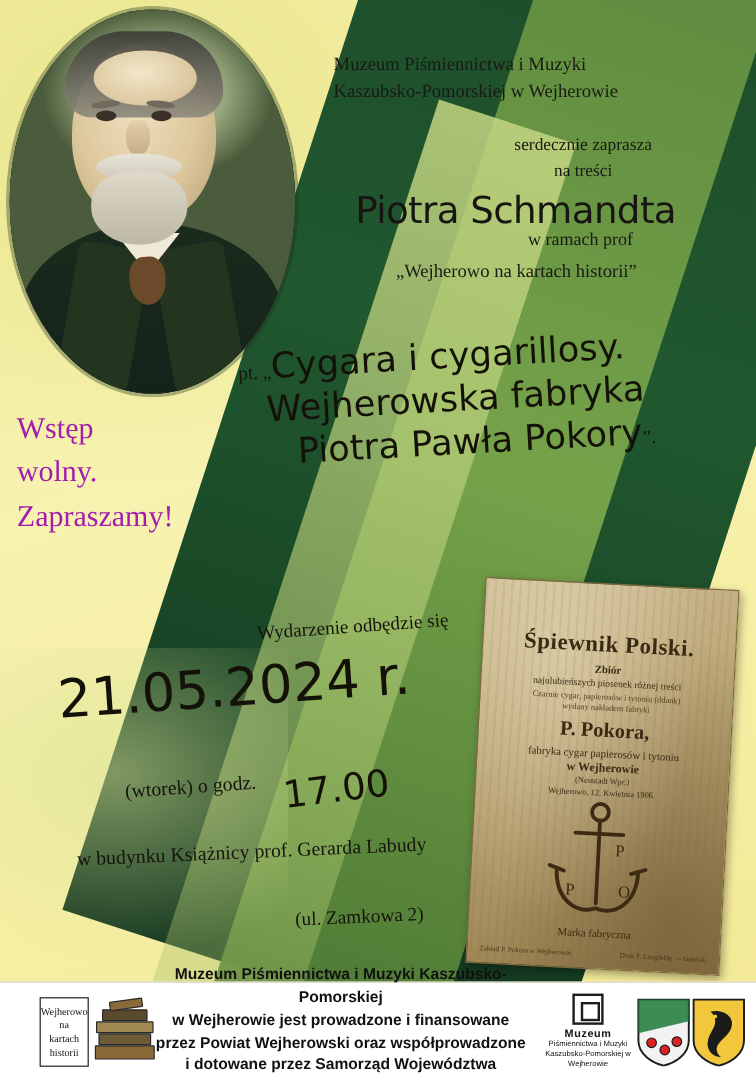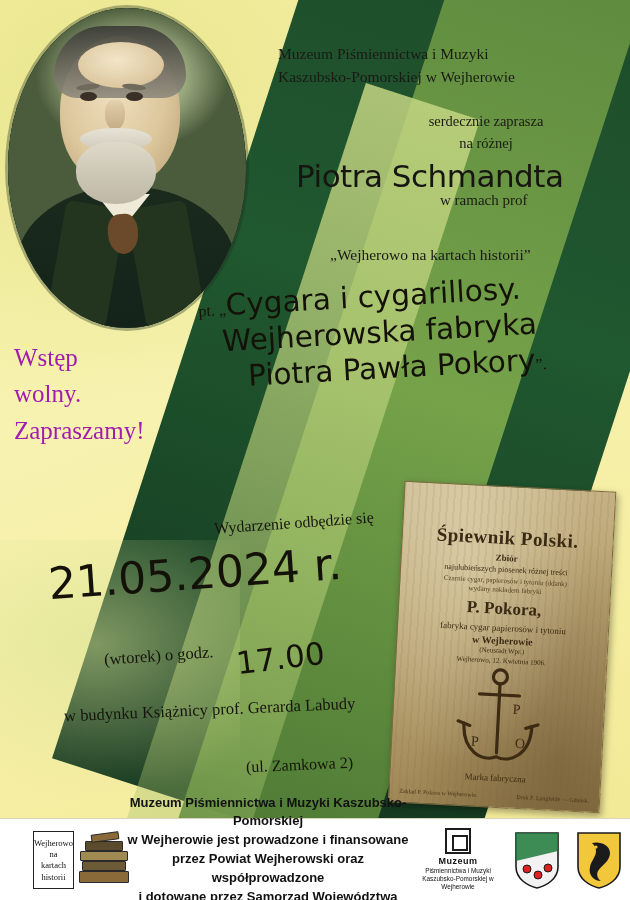--- a/index.html
+++ b/index.html
@@ -185,21 +185,20 @@
     left: 440px; top: 192px; width: 160px;
     font-family: "Liberation Serif", serif;
     font-size: 15px;
     color: #1a1a14;
   }
   .cycle-2 {
     left: 330px; top: 218px; width: 266px;
     font-family: "Liberation Serif", serif;
     font-size: 15.5px;
     color: #1a1a14;
-    margin-top: 28px;
   }
 
   .title-wrap {
     left: 200px; top: 278px; width: 410px;
     transform: rotate(-3.2deg);
   }
   .title-pt {
     font-family: "Liberation Serif", serif;
     font-size: 16px;
     display: inline-block;
@@ -347,21 +346,21 @@
   .footer-text {
     flex: 1;
     text-align: center;
     font-family: "Liberation Sans", sans-serif;
     font-size: 13px;
     line-height: 1.45;
     color: #111;
     font-weight: bold;
     padding: 0 6px;
   }
-  .footer-crests { display: flex; align-items: center; gap: 16px; margin-right: 8px; }
+  .footer-crests { display: flex; align-items: center; gap: 0; margin-right: 8px; }
   .crest { width: 46px; height: 58px; }
   .mus-logo {
     width: 80px; text-align: center;
     font-family: "Liberation Sans", sans-serif;
     font-size: 6.4px; line-height: 1.25; color: #111;
   }
   .mus-mark {
     width: 26px; height: 26px; margin: 0 auto 2px auto;
     border: 2px solid #1d1d1d;
     position: relative;
@@ -402,21 +401,21 @@
     <div class="p-beard"></div>
   </div>
 
   <div class="txt museum-lines">
     <div>Muzeum Piśmiennictwa i Muzyki</div>
     <div>Kaszubsko-Pomorskiej w Wejherowie</div>
   </div>
 
   <div class="txt invite">
     <div>serdecznie zaprasza</div>
-    <div>na różnej</div>
+    <div>na treści</div>
   </div>
 
   <div class="txt speaker">Piotra Schmandta</div>
 
   <div class="txt cycle-1">w ramach prof</div>
   <div class="txt cycle-2">„Wejherowo na kartach historii”</div>
 
   <div class="txt title-wrap">
     <div>
       <span class="title-pt">pt. „</span><span class="title-main">Cygara i cygarillosy.</span>

